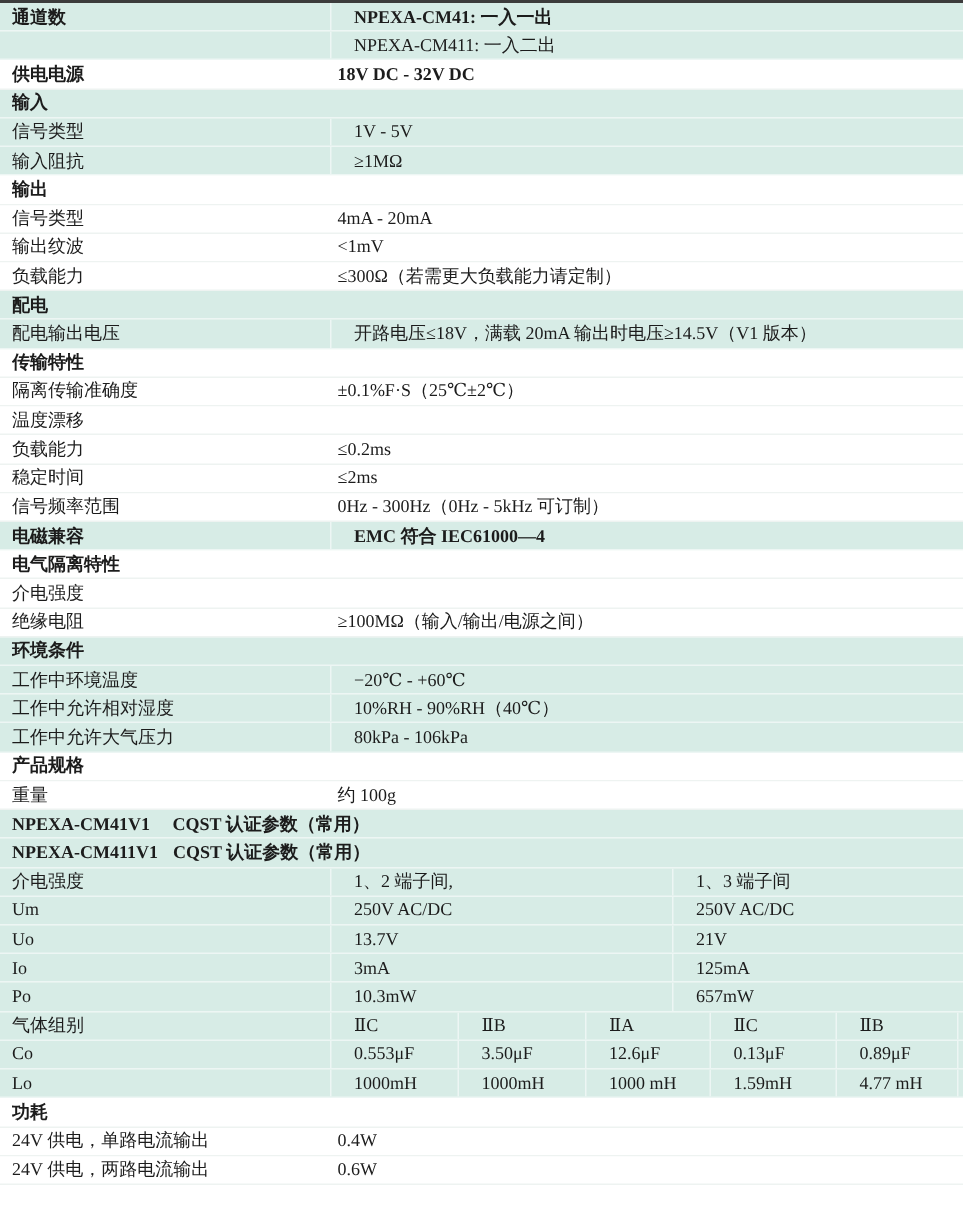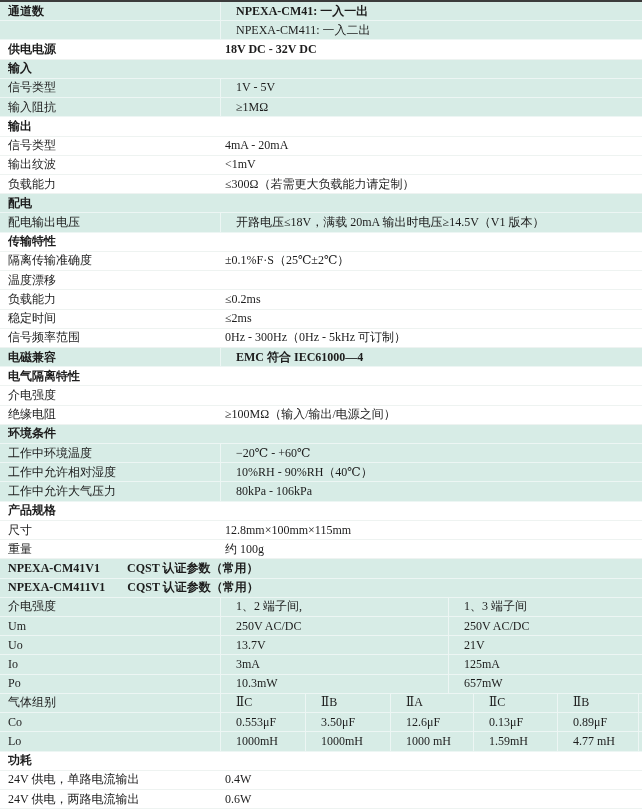--- a/index.html
+++ b/index.html
@@ -29,21 +29,21 @@
   .mint{background:#d7ece6;border-bottom:1px solid rgba(255,255,255,0.55);gap:10px;}
   .white{background:#ffffff;border-bottom:1px solid #eef3f1;}
   .lbl{display:block;overflow:hidden;}
   .bold{font-weight:bold;}
   .cell{
     display:flex;align-items:center;height:100%;
     padding-left:15px;box-sizing:border-box;overflow:hidden;
   }
   .mint .cell{border-left:1px solid rgba(255,255,255,0.55);}
   .cert .lbl{min-width:97px;}
-  .cert .cell{border-left:none;padding-left:0;margin-left:12px;}
+  .cert .cell{border-left:none;padding-left:0;}
 </style>
 </head>
 <body>
 
 <div id="page">
     <div class="row kv mint">
       <span class="lbl bold">通道数</span>
       <span class="cell bold">NPEXA-CM41: 一入一出</span>
     </div>
     <div class="row kv mint">
@@ -133,24 +133,20 @@
     <div class="row kv mint">
       <span class="lbl">工作中允许相对湿度</span>
       <span class="cell">10%RH - 90%RH（40℃）</span>
     </div>
     <div class="row kv mint">
       <span class="lbl">工作中允许大气压力</span>
       <span class="cell">80kPa - 106kPa</span>
     </div>
     <div class="row section white">
       <span class="lbl bold">产品规格</span>
-    </div>
-    <div class="row kv white">
-      <span class="lbl">尺寸</span>
-      <span class="cell">12.8mm×100mm×115mm</span>
     </div>
     <div class="row kv white">
       <span class="lbl">重量</span>
       <span class="cell">约 100g</span>
     </div>
     <div class="row cert mint">
       <span class="lbl bold">NPEXA-CM41V1</span>
       <span class="cell bold">CQST 认证参数（常用）</span>
     </div>
     <div class="row cert mint">

